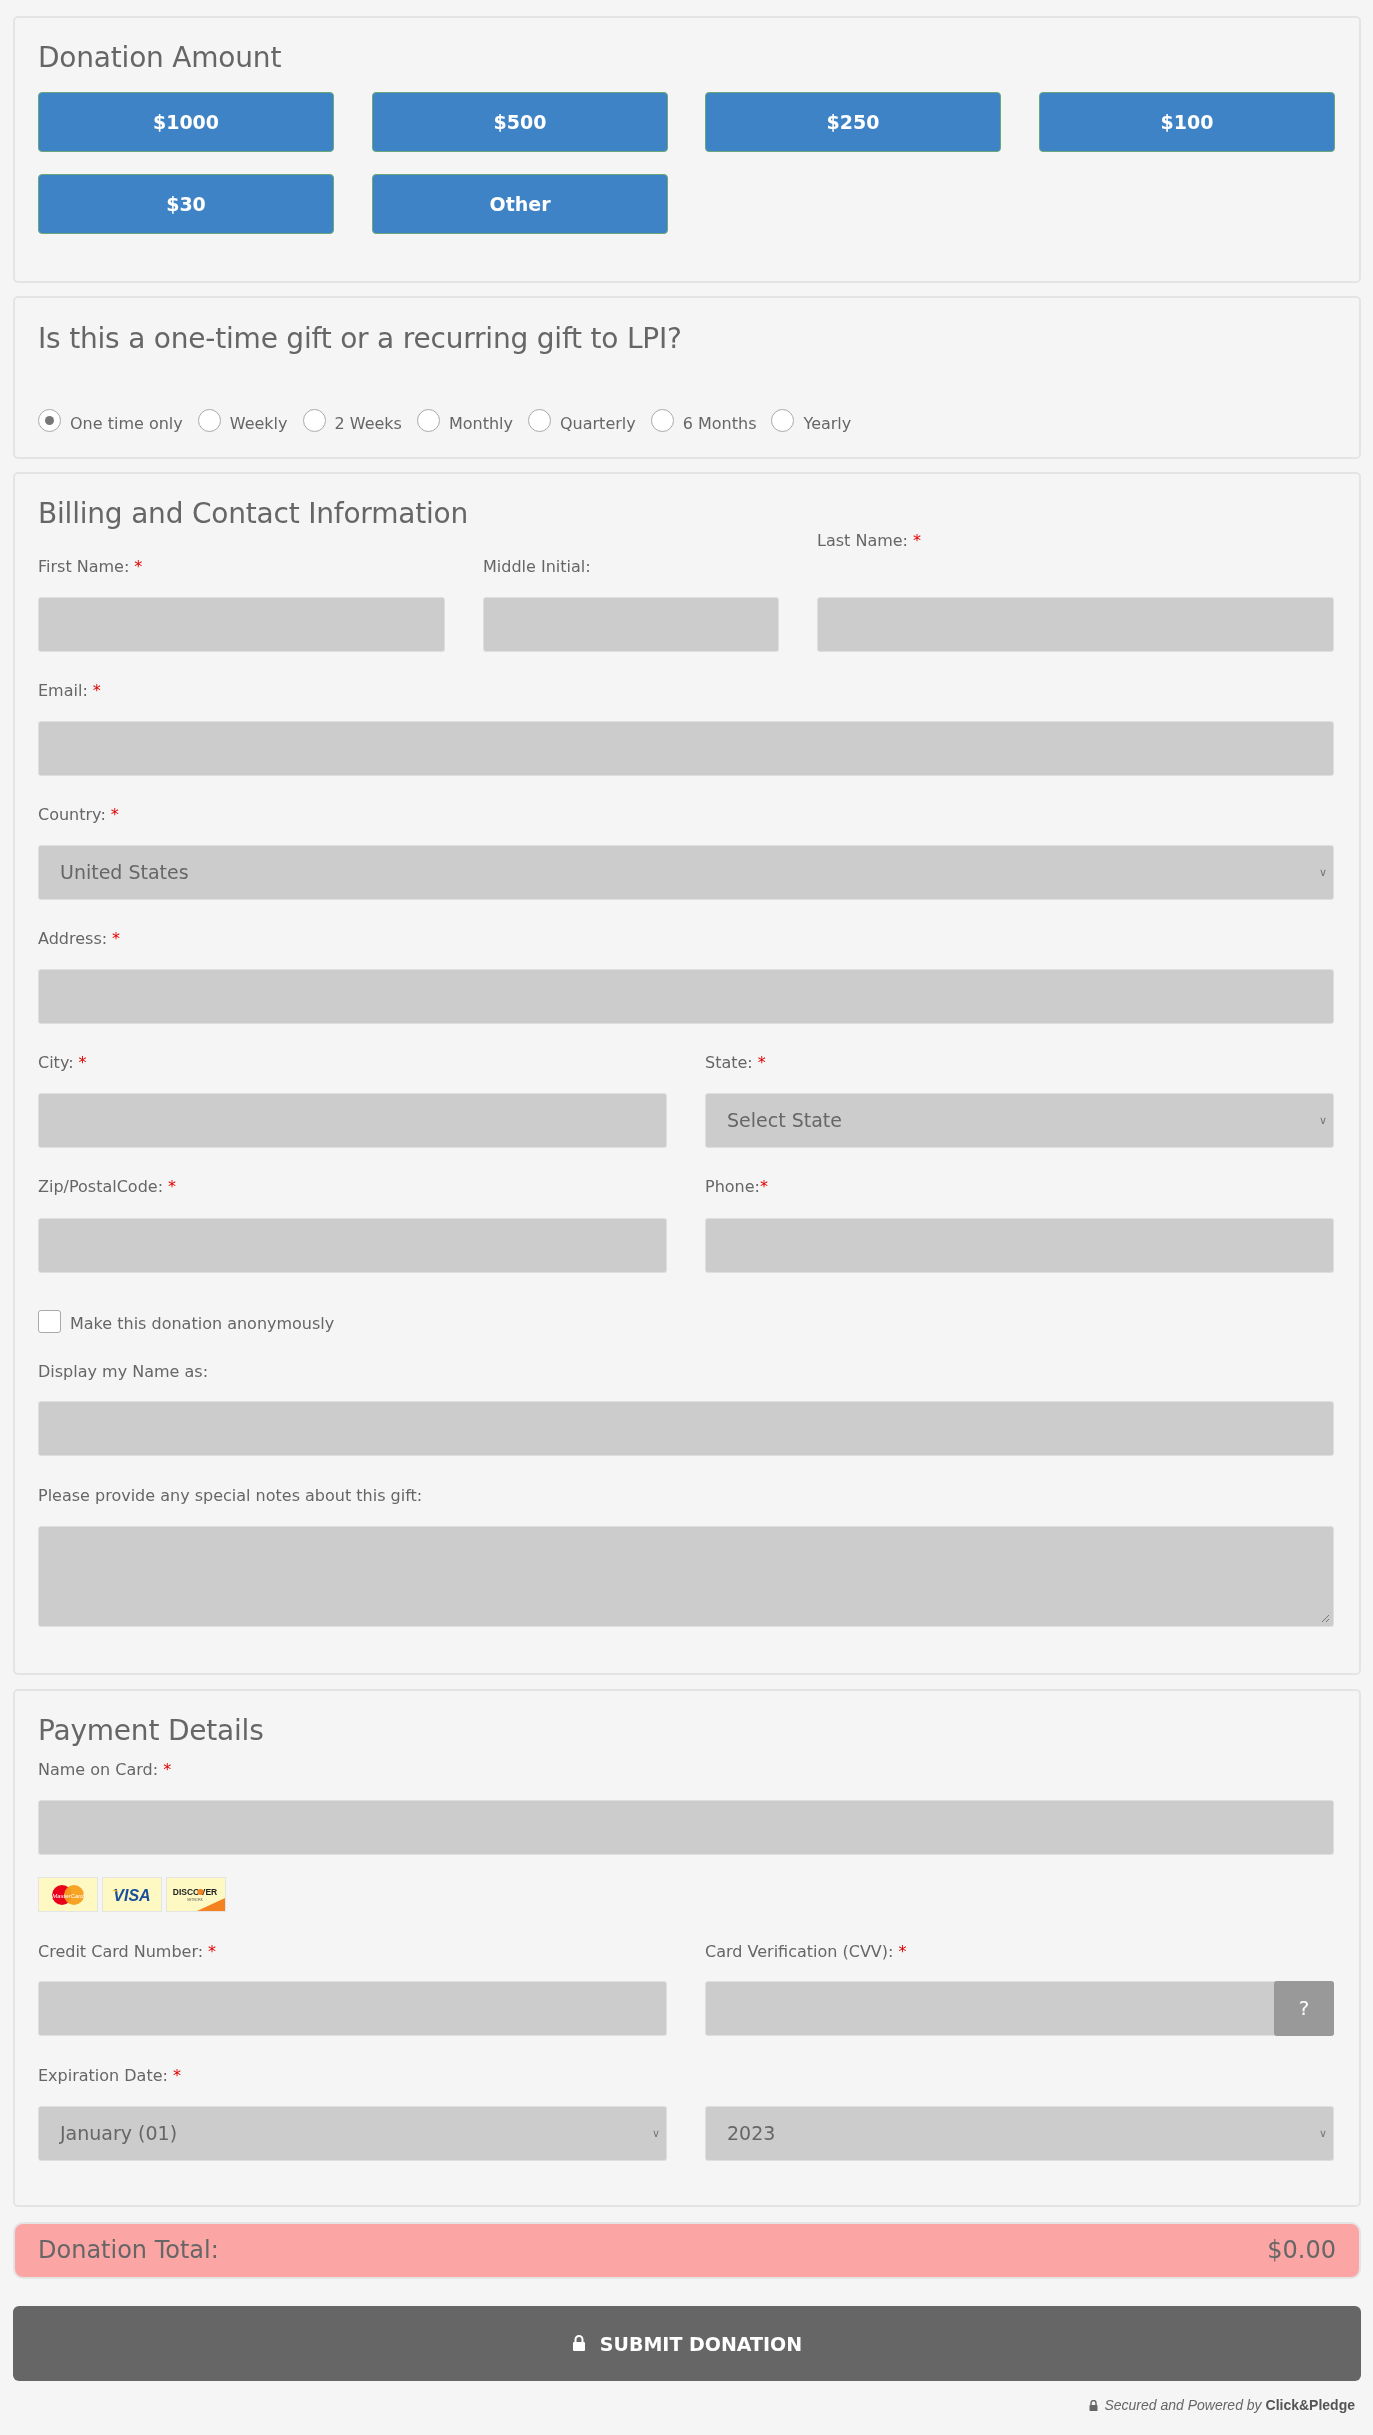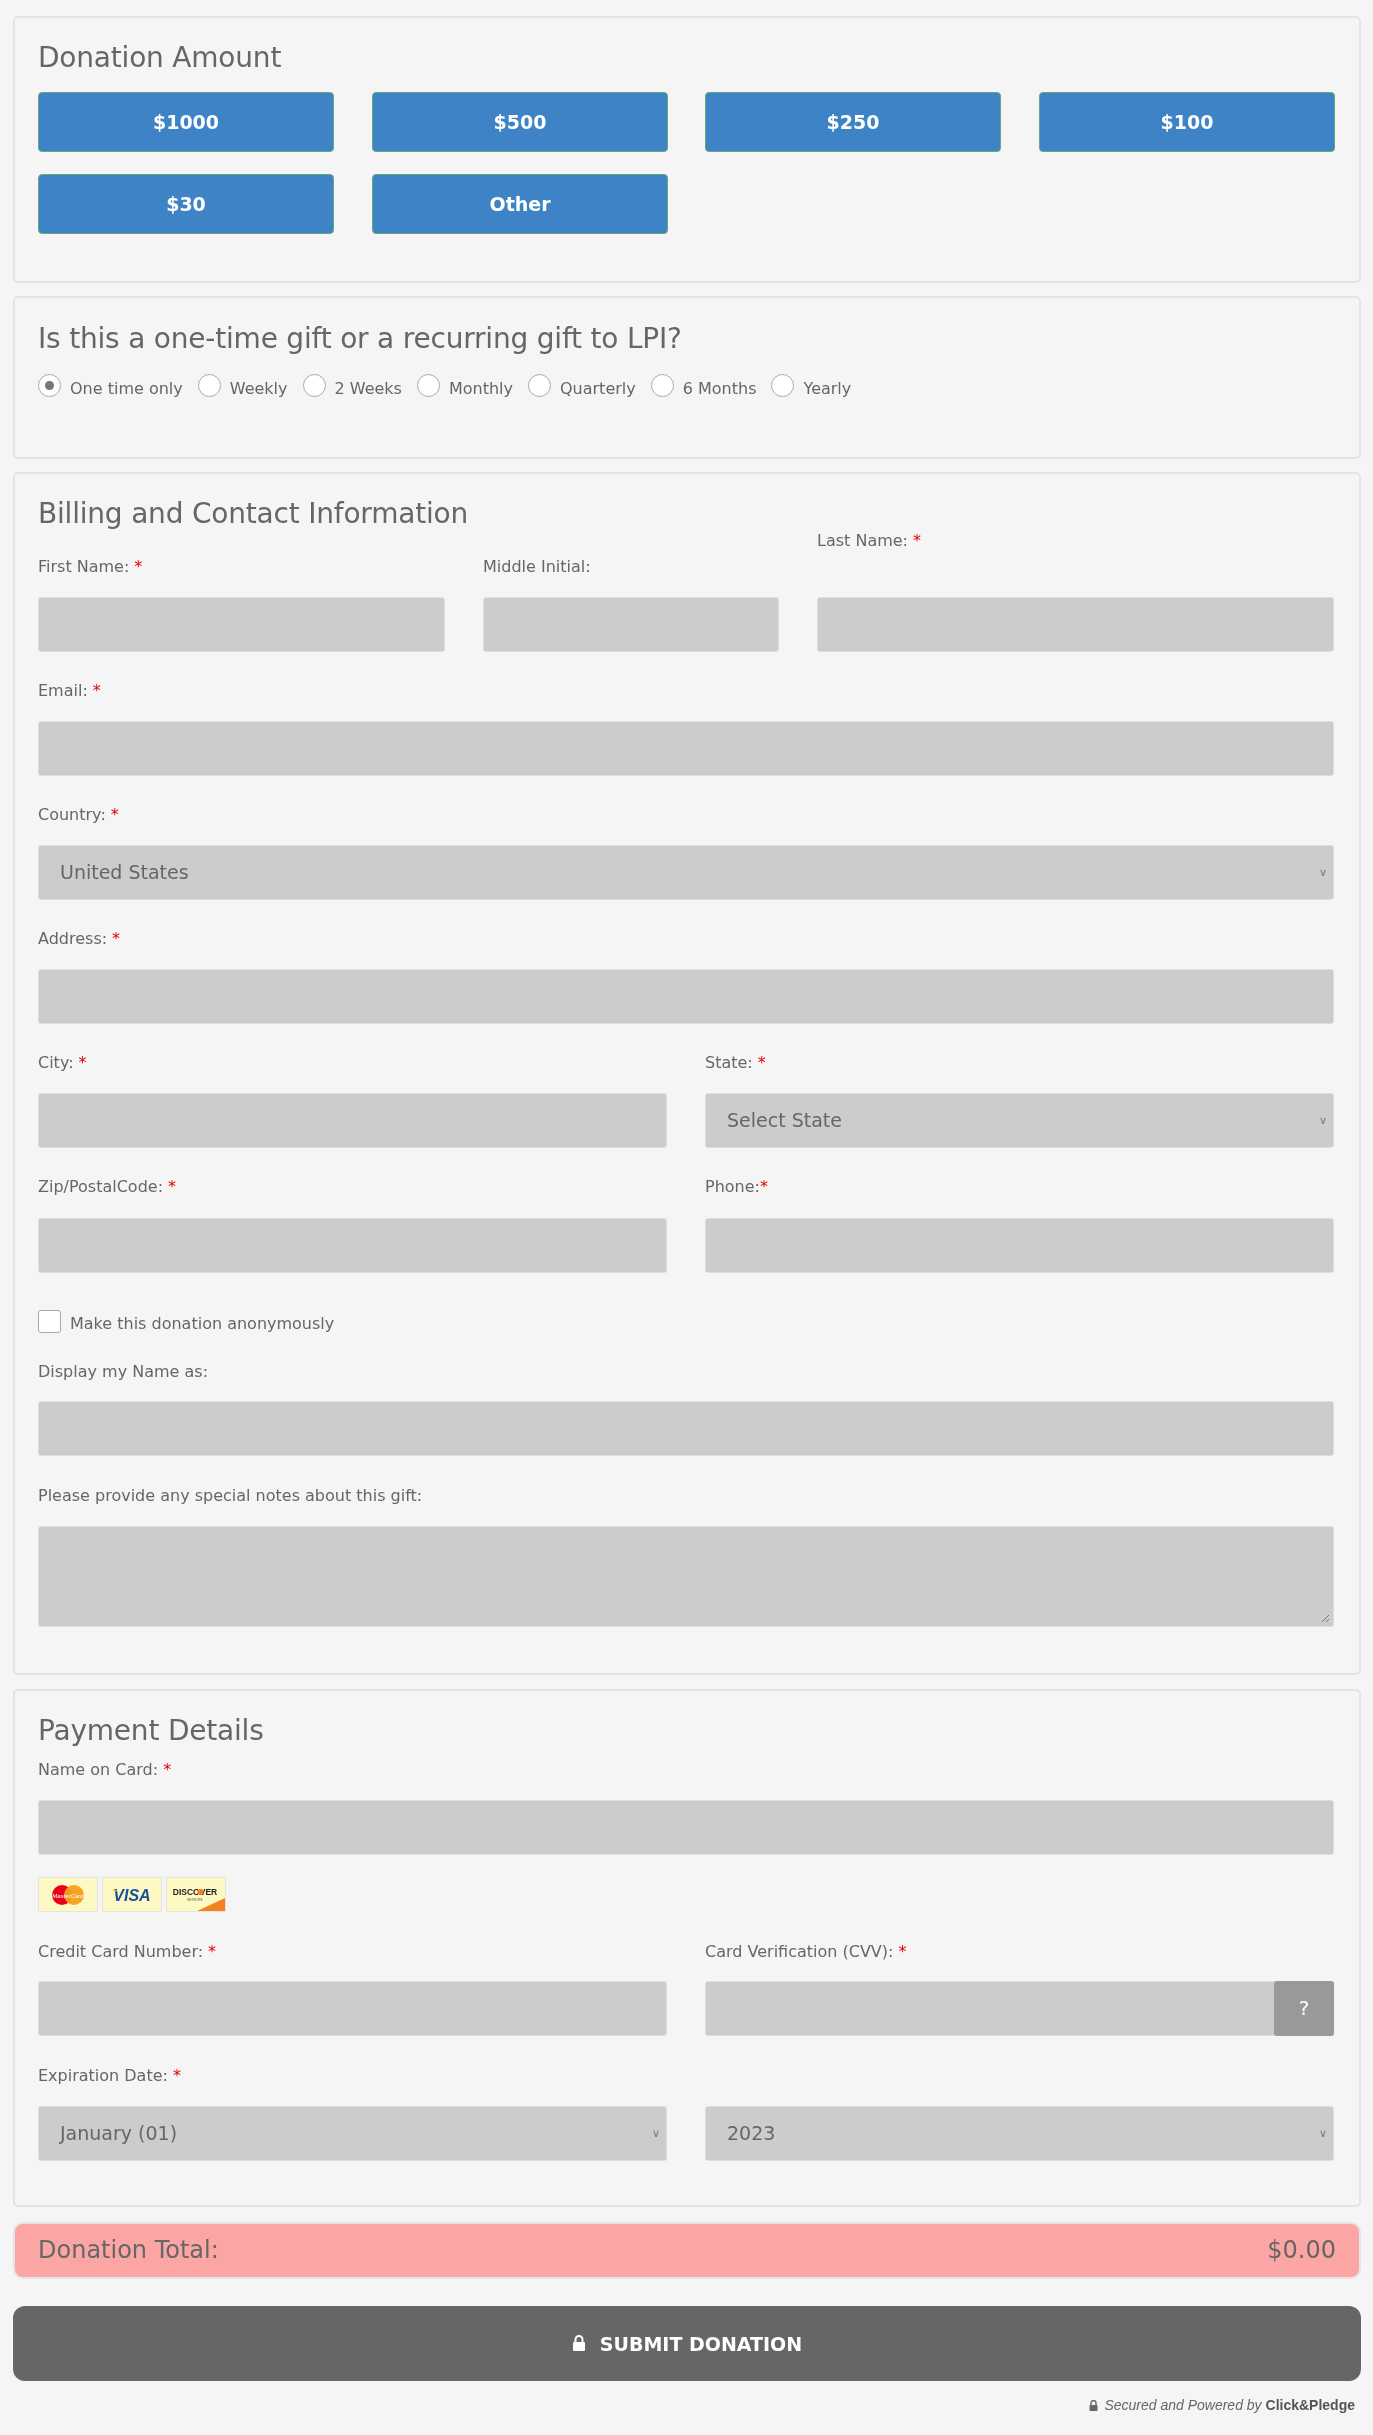--- a/index.html
+++ b/index.html
@@ -11,27 +11,27 @@
   .amt-btn { position: absolute; width: 296px; height: 60px; background: #3e83c5; border: 1px solid #6aa87c; border-radius: 4px; color: #ffffff; font-size: 19px; font-weight: bold; text-align: center; line-height: 58px; cursor: pointer; }
   .lbl { position: absolute; font-size: 16px; color: #666; white-space: nowrap; }
   .req { color: #e00000; margin-left: 5px; }
   .req.tight { margin-left: 0; }
   .inp { position: absolute; height: 55px; background: #cccccc; border: 1px solid #dedede; border-radius: 3px; }
   .sel { position: absolute; height: 55px; background: #cccccc; border: 1px solid #dedede; border-radius: 3px; font-size: 19px; color: #666; line-height: 53px; padding-left: 21px; cursor: pointer; }
   .sel .chev { position: absolute; right: 6px; top: 0; font-size: 11px; color: #777; }
   .radio-row { position: absolute; left: 38px; top: 374px; display: flex; align-items: center; font-size: 16px; color: #666; }
   .radio { display: inline-block; width: 23px; height: 23px; border: 1.5px solid #aaa; border-radius: 50%; background: #fff; position: relative; margin-right: 9px; }
   .radio.checked::after { content: ""; position: absolute; left: 5.5px; top: 5.5px; width: 9px; height: 9px; border-radius: 50%; background: #777; }
-  .radio-opt { display: flex; align-items: center; margin-right: 15px; cursor: pointer; }
+  .radio-opt { display: flex; align-items: center; margin-right: 15px; cursor: pointer; margin-top: 35px; }
   .radio-opt span.t { position: relative; top: 3px; }
   .checkbox { position: absolute; left: 38px; top: 1310px; width: 23px; height: 23px; border: 1.5px solid #aaa; border-radius: 3px; background: #fff; }
   .cards { position: absolute; left: 38px; top: 1877px; display: flex; gap: 4px; }
   .card { width: 60px; height: 35px; background: #fef9c3; border: 1px solid #e4e4e4; display: flex; align-items: center; justify-content: center; }
   .total { position: absolute; left: 13px; top: 2222px; width: 1348px; height: 57px; background: #fca5a5; border: 2px solid #e4e4e4; border-radius: 10px; }
-  .submit { position: absolute; left: 13px; top: 2306px; width: 1348px; height: 75px; background: #666; border-radius: 12px; color: #fff; font-size: 19px; font-weight: bold; display: flex; align-items: center; justify-content: center; cursor: pointer; }
+  .submit { position: absolute; left: 13px; top: 2306px; width: 1348px; height: 75px; background: #666; border-radius: 6px; color: #fff; font-size: 19px; font-weight: bold; display: flex; align-items: center; justify-content: center; cursor: pointer; }
   .footer { position: absolute; right: 18px; top: 2397px; font-family: "Liberation Sans", sans-serif; font-size: 14px; color: #666; white-space: nowrap; }
   .footer em { font-style: italic; }
   .footer b { font-weight: bold; color: #555; }
   .cvv-help { position: absolute; left: 1274px; top: 1981px; width: 60px; height: 55px; background: #999; border-radius: 3px; color: #fff; font-size: 20px; text-align: center; line-height: 55px; cursor: pointer; }
   .resize { position: absolute; right: 3px; bottom: 3px; width: 9px; height: 9px; }
 </style>
 </head>
 <body>
 
 <div class="panel" style="top:16px;height:267px;"></div>

